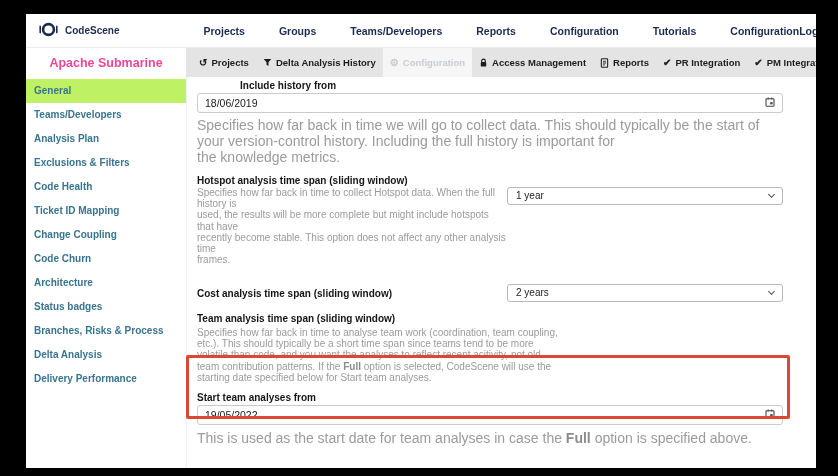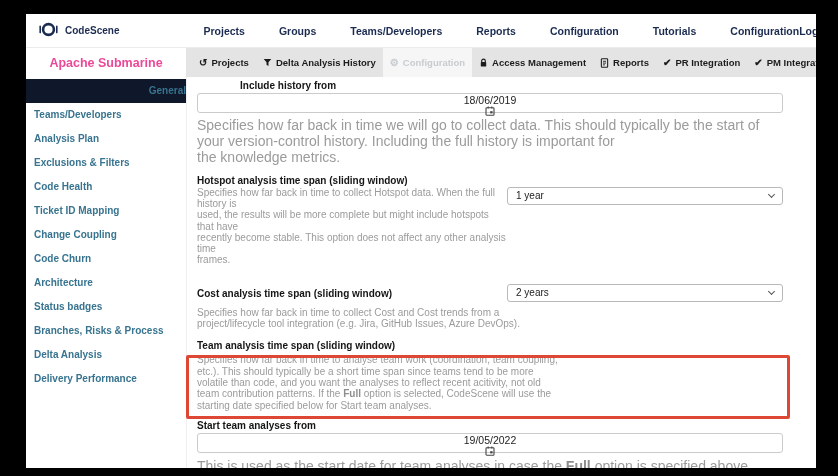--- a/index.html
+++ b/index.html
@@ -20,25 +20,25 @@
   .tabs { flex: 1; background: #e4e4e4; display: flex; align-items: stretch; padding-left: 6px; overflow: hidden; }
   .tab { display: flex; align-items: center; gap: 4px; padding: 0 7px; font-size: 9.5px; font-weight: bold; color: #1c1c1c; white-space: nowrap; cursor: pointer; }
   .tab.active { background: #f6f6f6; color: #c8ccd0; cursor: default; }
   .tab svg { flex: none; display: block; }
   .glyph-icon { font-size: 10px; line-height: 10px; font-weight: bold; }
 
   
   .bodyrow { display: flex; height: 391px; }
   .sidebar { width: 160px; flex: none; background: #fff; padding-top: 2px; }
   .side-item { height: 24px; line-height: 24px; padding-left: 8px; font-size: 10px; font-weight: bold; color: #38748f; white-space: nowrap; cursor: pointer; }
-  .side-item.active { background: #0f172a; text-align: right; }
+  .side-item.active { background: #bef264; }
   .main { flex: 1; padding: 3px 33px 0 10px; overflow: hidden; border-left: 1px solid #f0f0f0; }
 
   .field-label { font-size: 10px; font-weight: bold; color: #151515; }
-  .text-input { margin-top: 2px; height: 20px; border: 1px solid #cbcbcb; border-radius: 3px; background: #fff; display: flex; align-items: center; justify-content: space-between; padding: 0 7px; font-size: 10.5px; color: #222; cursor: text; flex-direction: column; }
+  .text-input { margin-top: 2px; height: 20px; border: 1px solid #cbcbcb; border-radius: 3px; background: #fff; display: flex; align-items: center; justify-content: space-between; padding: 0 7px; font-size: 10.5px; color: #222; cursor: text; }
   .help { margin-top: 4px; font-size: 14px; color: #9b9b9b; line-height: 1.16; white-space: pre-line; }
   .desc { font-size: 10px; color: #9b9b9b; line-height: 1.13; white-space: pre-line; }
   .desc b, .help b { color: #8d8d8d; }
   .row2 { display: flex; align-items: flex-start; }
   .select { width: 276px; flex: none; margin-left: auto; height: 18px; border: 1px solid #b9b9b9; border-radius: 3px; background: #fff; display: flex; align-items: center; justify-content: space-between; padding: 0 8px; font-size: 10px; color: #222; cursor: pointer; }
   .chev { width: 5px; height: 5px; border-right: 1.3px solid #555; border-bottom: 1.3px solid #555; transform: rotate(45deg); margin-top: -2px; flex: none; }
 
   .mt-s1 { margin-top: 0; padding-left: 43px; }
   .mt-help1 { margin-top: 4px; }
   .mt-s2 { margin-top: 9px; }
@@ -175,22 +175,20 @@
         </div>
       </div>
 
       <div class="row2 row-inline-label mt-row3">
         <div class="field-label">Cost analysis time span (sliding window)</div>
         <div class="select">
           <span>2 years</span>
           <span class="chev"></span>
         </div>
       </div>
-      <div class="desc mt-desc3">Specifies how far back in time to collect Cost and Cost trends from a
-project/lifecycle tool integration (e.g. Jira, GitHub Issues, Azure DevOps).</div>
 
       <div class="row2 row-inline-label mt-row4">
         <div class="field-label">Team analysis time span (sliding window)</div>
       </div>
       <div class="desc mt-desc4"><span>Specifies how far back in time to analyse team work (coordination, team coupling,
 etc.). This should typically be a short time span since teams tend to be more
 volatile than code, and you want the analyses to reflect recent acitivity, not old
 team contribution patterns. If the </span><b>Full</b><span> option is selected, CodeScene will use the
 starting date specified below for Start team analyses.</span></div>
 

